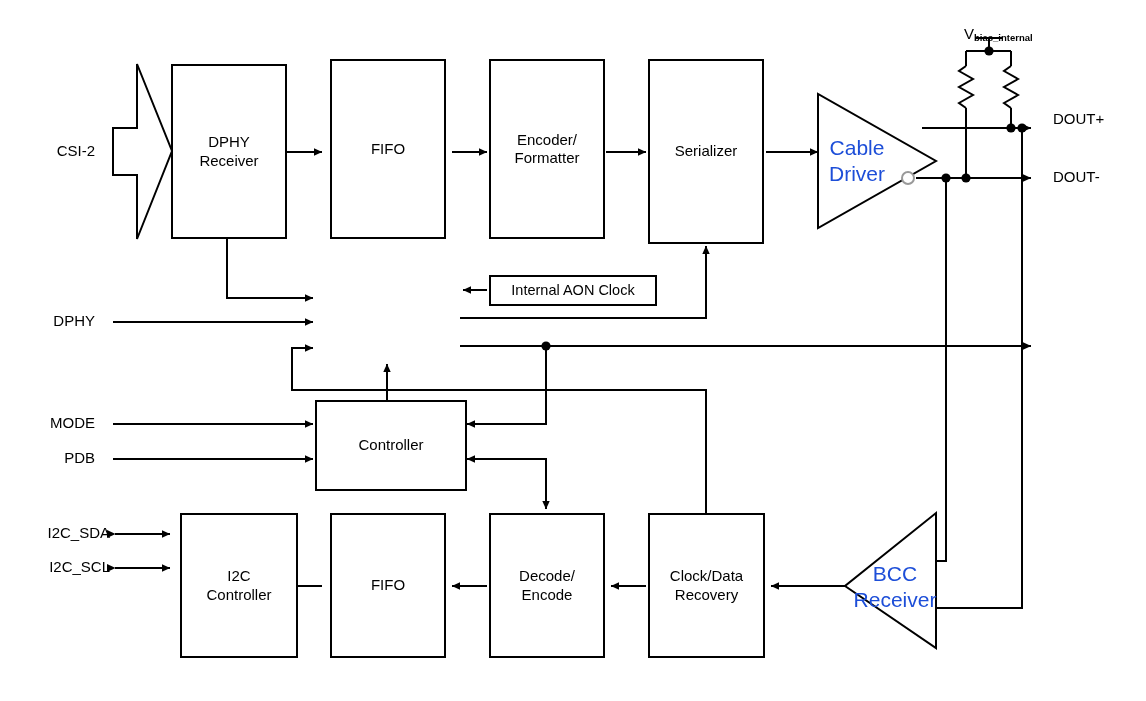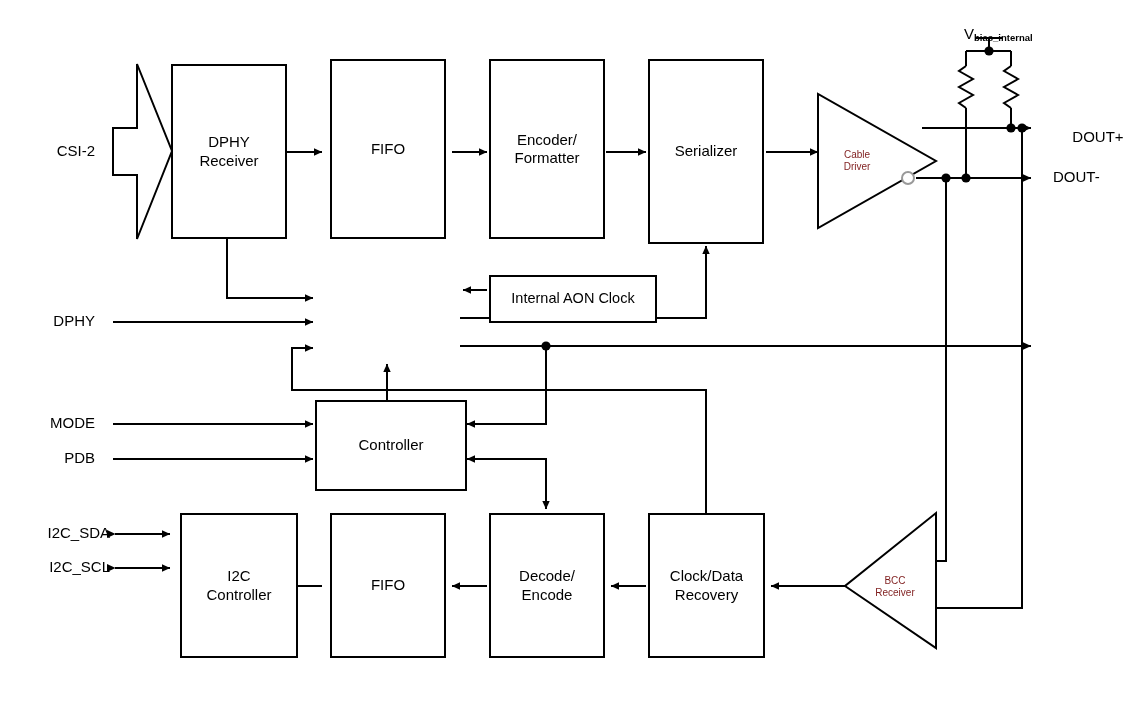--- a/index.html
+++ b/index.html
@@ -24,22 +24,22 @@
   }
   .blk.small{font-size:14.5px;}
 
   .tri-label{
     position:absolute;
     display:flex;
     align-items:center;
     justify-content:center;
     text-align:center;
     line-height:1.22;
-    font-size:10px;
-    color:#7f1d1d;
+    font-size:21px;
+    color:#1d4ed8;
     white-space:pre-line;
     pointer-events:none;
   }
 
   .pin{
     position:absolute;
     font-size:15px;
     color:#000000;
     white-space:pre-line;
     line-height:1.25;
@@ -164,21 +164,21 @@
 
   <div class="blk" style="left:648px;top:59px;width:116px;height:185px;">Serializer</div>
 
   <div class="blk" style="left:489px;top:59px;width:116px;height:180px;">Encoder/
 Formatter</div>
 
   <div class="tri-label" style="left:824px;top:123px;width:66px;height:76px;">Cable
 Driver</div>
 
 
-  <div class="blk small" style="left:489px;top:275px;width:168px;height:48px;">Internal AON Clock</div>
+  <div class="blk small" style="left:489px;top:275px;width:168px;height:31px;">Internal AON Clock</div>
 
   <div class="blk" style="left:315px;top:400px;width:152px;height:91px;">Controller</div>
 
   <div class="blk" style="left:170px;top:513px;width:118px;height:145px;margin-left:10px;">I2C
 Controller</div>
 
   <div class="blk" style="left:330px;top:513px;width:116px;height:145px;">FIFO</div>
 
   <div class="blk" style="left:648px;top:513px;width:117px;height:145px;">Clock/Data
 Recovery</div>
@@ -194,21 +194,21 @@
   <div class="pin left" style="left:13px;top:312px;width:82px;">DPHY</div>
 
   <div class="pin left" style="left:13px;top:414px;width:82px;">MODE</div>
 
   <div class="pin left" style="left:13px;top:449px;width:82px;">PDB</div>
 
   <div class="pin left" style="left:5px;top:524px;width:105px;">I2C_SDA</div>
 
   <div class="pin left" style="left:5px;top:558px;width:105px;">I2C_SCL</div>
 
-  <div class="pin right" style="left:1053px;top:128px;width:90px;text-align:center;">DOUT+</div>
+  <div class="pin right" style="left:1053px;top:110px;width:90px;">DOUT+</div>
 
   <div class="pin right" style="left:1053px;top:168px;width:90px;">DOUT-</div>
 
 
   <div class="vbias" style="left:940px;top:25px;margin-left:24px;">
     <span>V</span><sub>bias_internal</sub>
   </div>
 
 </div>
 

